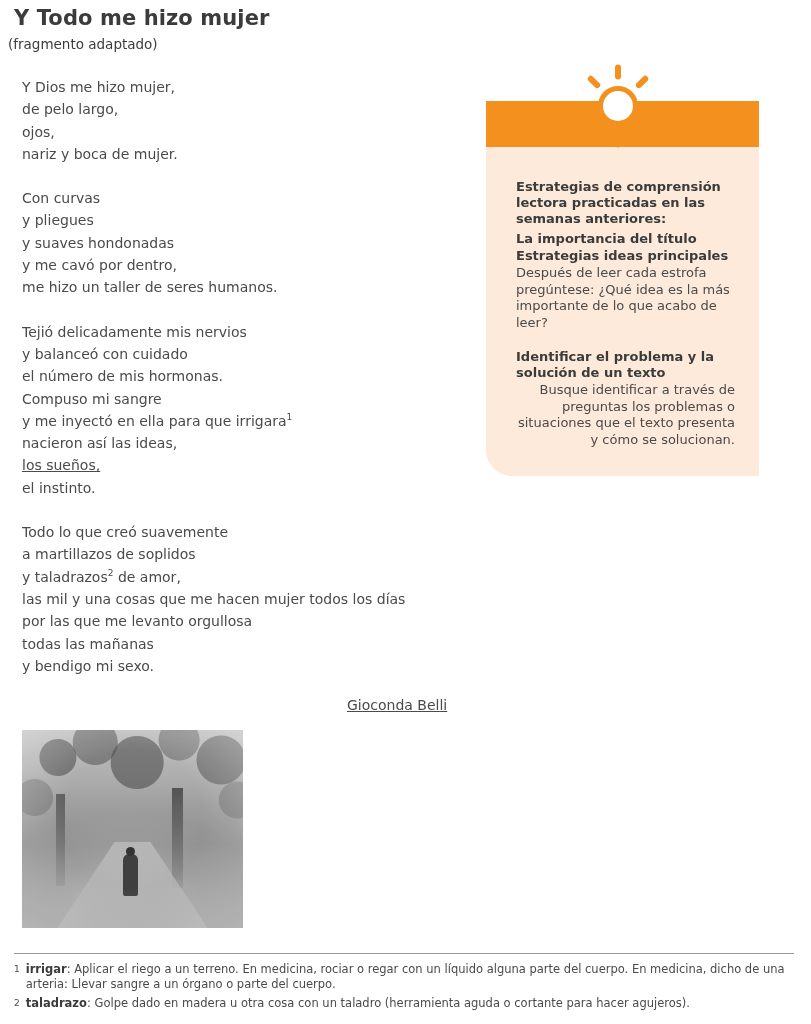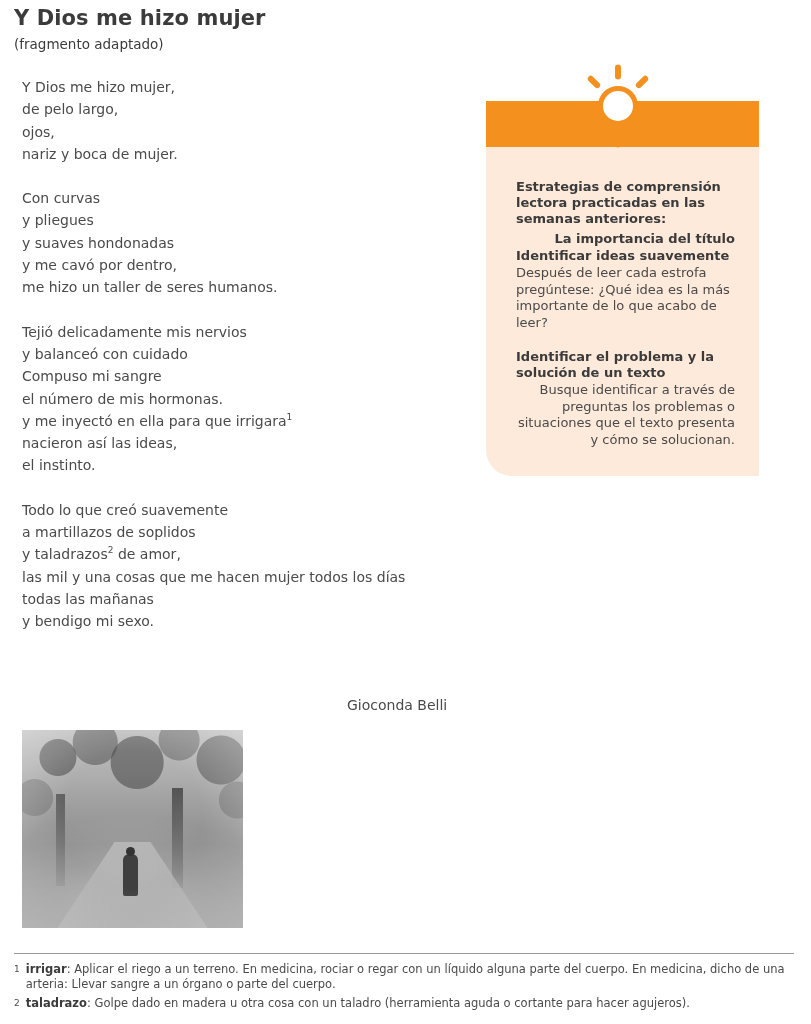--- a/index.html
+++ b/index.html
@@ -26,21 +26,21 @@
     position: absolute;
     left: 14px;
     top: 6px;
     font-size: 21px;
     font-weight: bold;
     color: #3b3b3b;
     letter-spacing: 0.1px;
   }
   .subtitle {
     position: absolute;
-    left: 14px;
+    left: 8px;
     top: 36px;
     font-size: 13.5px;
     color: #3b3b3b;
   }
 
   
   .poem {
     position: absolute;
     left: 22px;
     top: 76px;
@@ -62,20 +62,21 @@
     font-size: 9px;
     vertical-align: super;
     line-height: 0;
   }
   .author {
     position: absolute;
     left: 347px;
     top: 697px;
     font-size: 14px;
     color: #4a4a4a;
+    text-decoration: underline;
   }
 
   
   .photo-wrap {
     position: absolute;
     left: 22px;
     top: 730px;
     width: 221px;
     height: 198px;
     overflow: hidden;
@@ -251,51 +252,53 @@
   .fn b {
     color: #3b3b3b;
     text-align: center;
   }
 </style>
 </head>
 <body>
 
 <div class="page">
 
-  <div class="title">Y Dios me hizo mujer</div>
+  <div class="title">Y Todo me hizo mujer</div>
   <div class="subtitle">(fragmento adaptado)</div>
 
   <div class="poem">
     <div class="stanza">
       <div>Y Dios me hizo mujer,
 de pelo largo,
 ojos,
 nariz y boca de mujer.</div>
     </div>
     <div class="stanza">
       <div>Con curvas
 y pliegues
 y suaves hondonadas
 y me cavó por dentro,
 me hizo un taller de seres humanos.</div>
     </div>
     <div class="stanza">
       <div>Tejió delicadamente mis nervios</div>
       <div>y balanceó con cuidado</div>
+      <div>el número de mis hormonas.</div>
       <div>Compuso mi sangre</div>
-      <div>el número de mis hormonas.</div>
       <div><span>y me inyectó en ella para que irrigara</span><sup>1</sup></div>
       <div>nacieron así las ideas,</div>
+      <div class="underlined">los sueños,</div>
       <div>el instinto.</div>
     </div>
     <div class="stanza">
       <div>Todo lo que creó suavemente</div>
       <div>a martillazos de soplidos</div>
       <div><span>y taladrazos</span><sup>2</sup><span> de amor,</span></div>
       <div>las mil y una cosas que me hacen mujer todos los días</div>
+      <div>por las que me levanto orgullosa</div>
       <div>todas las mañanas</div>
       <div>y bendigo mi sexo.</div>
     </div>
   </div>
 
   <div class="author">Gioconda Belli</div>
 
   <div class="photo-wrap">
     <div class="photo">
       <div class="foliage"></div>
@@ -315,25 +318,25 @@
       <div class="ray" style="transform: translate(-50%,-50%) rotate(90deg) translateY(-34px);"></div>
       <div class="ray" style="transform: translate(-50%,-50%) rotate(135deg) translateY(-34px);"></div>
       <div class="ray" style="transform: translate(-50%,-50%) rotate(180deg) translateY(-34px);"></div>
       <div class="ray" style="transform: translate(-50%,-50%) rotate(225deg) translateY(-34px);"></div>
       <div class="ray" style="transform: translate(-50%,-50%) rotate(270deg) translateY(-34px);"></div>
       <div class="ray" style="transform: translate(-50%,-50%) rotate(315deg) translateY(-34px);"></div>
       <div class="core"></div>
     </div>
     <div class="sidebar-body">
       <p class="sb-h">Estrategias de comprensión lectora practicadas en las semanas anteriores:</p>
-      <div style="text-align:right;">
+      <div style="">
         <p class="sb-block-title">La importancia del título</p>
       </div>
       <div>
-        <p class="sb-block-title">Identificar ideas suavemente</p>
+        <p class="sb-block-title">Estrategias ideas principales</p>
         <p class="sb-p">Después de leer cada estrofa pregúntese: ¿Qué idea es la más importante de lo que acabo de leer?</p>
       </div>
       <div>
         <p class="sb-block-title">Identificar el problema y la solución de un texto</p>
         <p class="sb-p" style="margin-bottom:0;text-align:right;">Busque identificar a través de preguntas los problemas o situaciones que el texto presenta y cómo se solucionan.</p>
       </div>
     </div>
   </div>
 
   <div class="footnotes">

